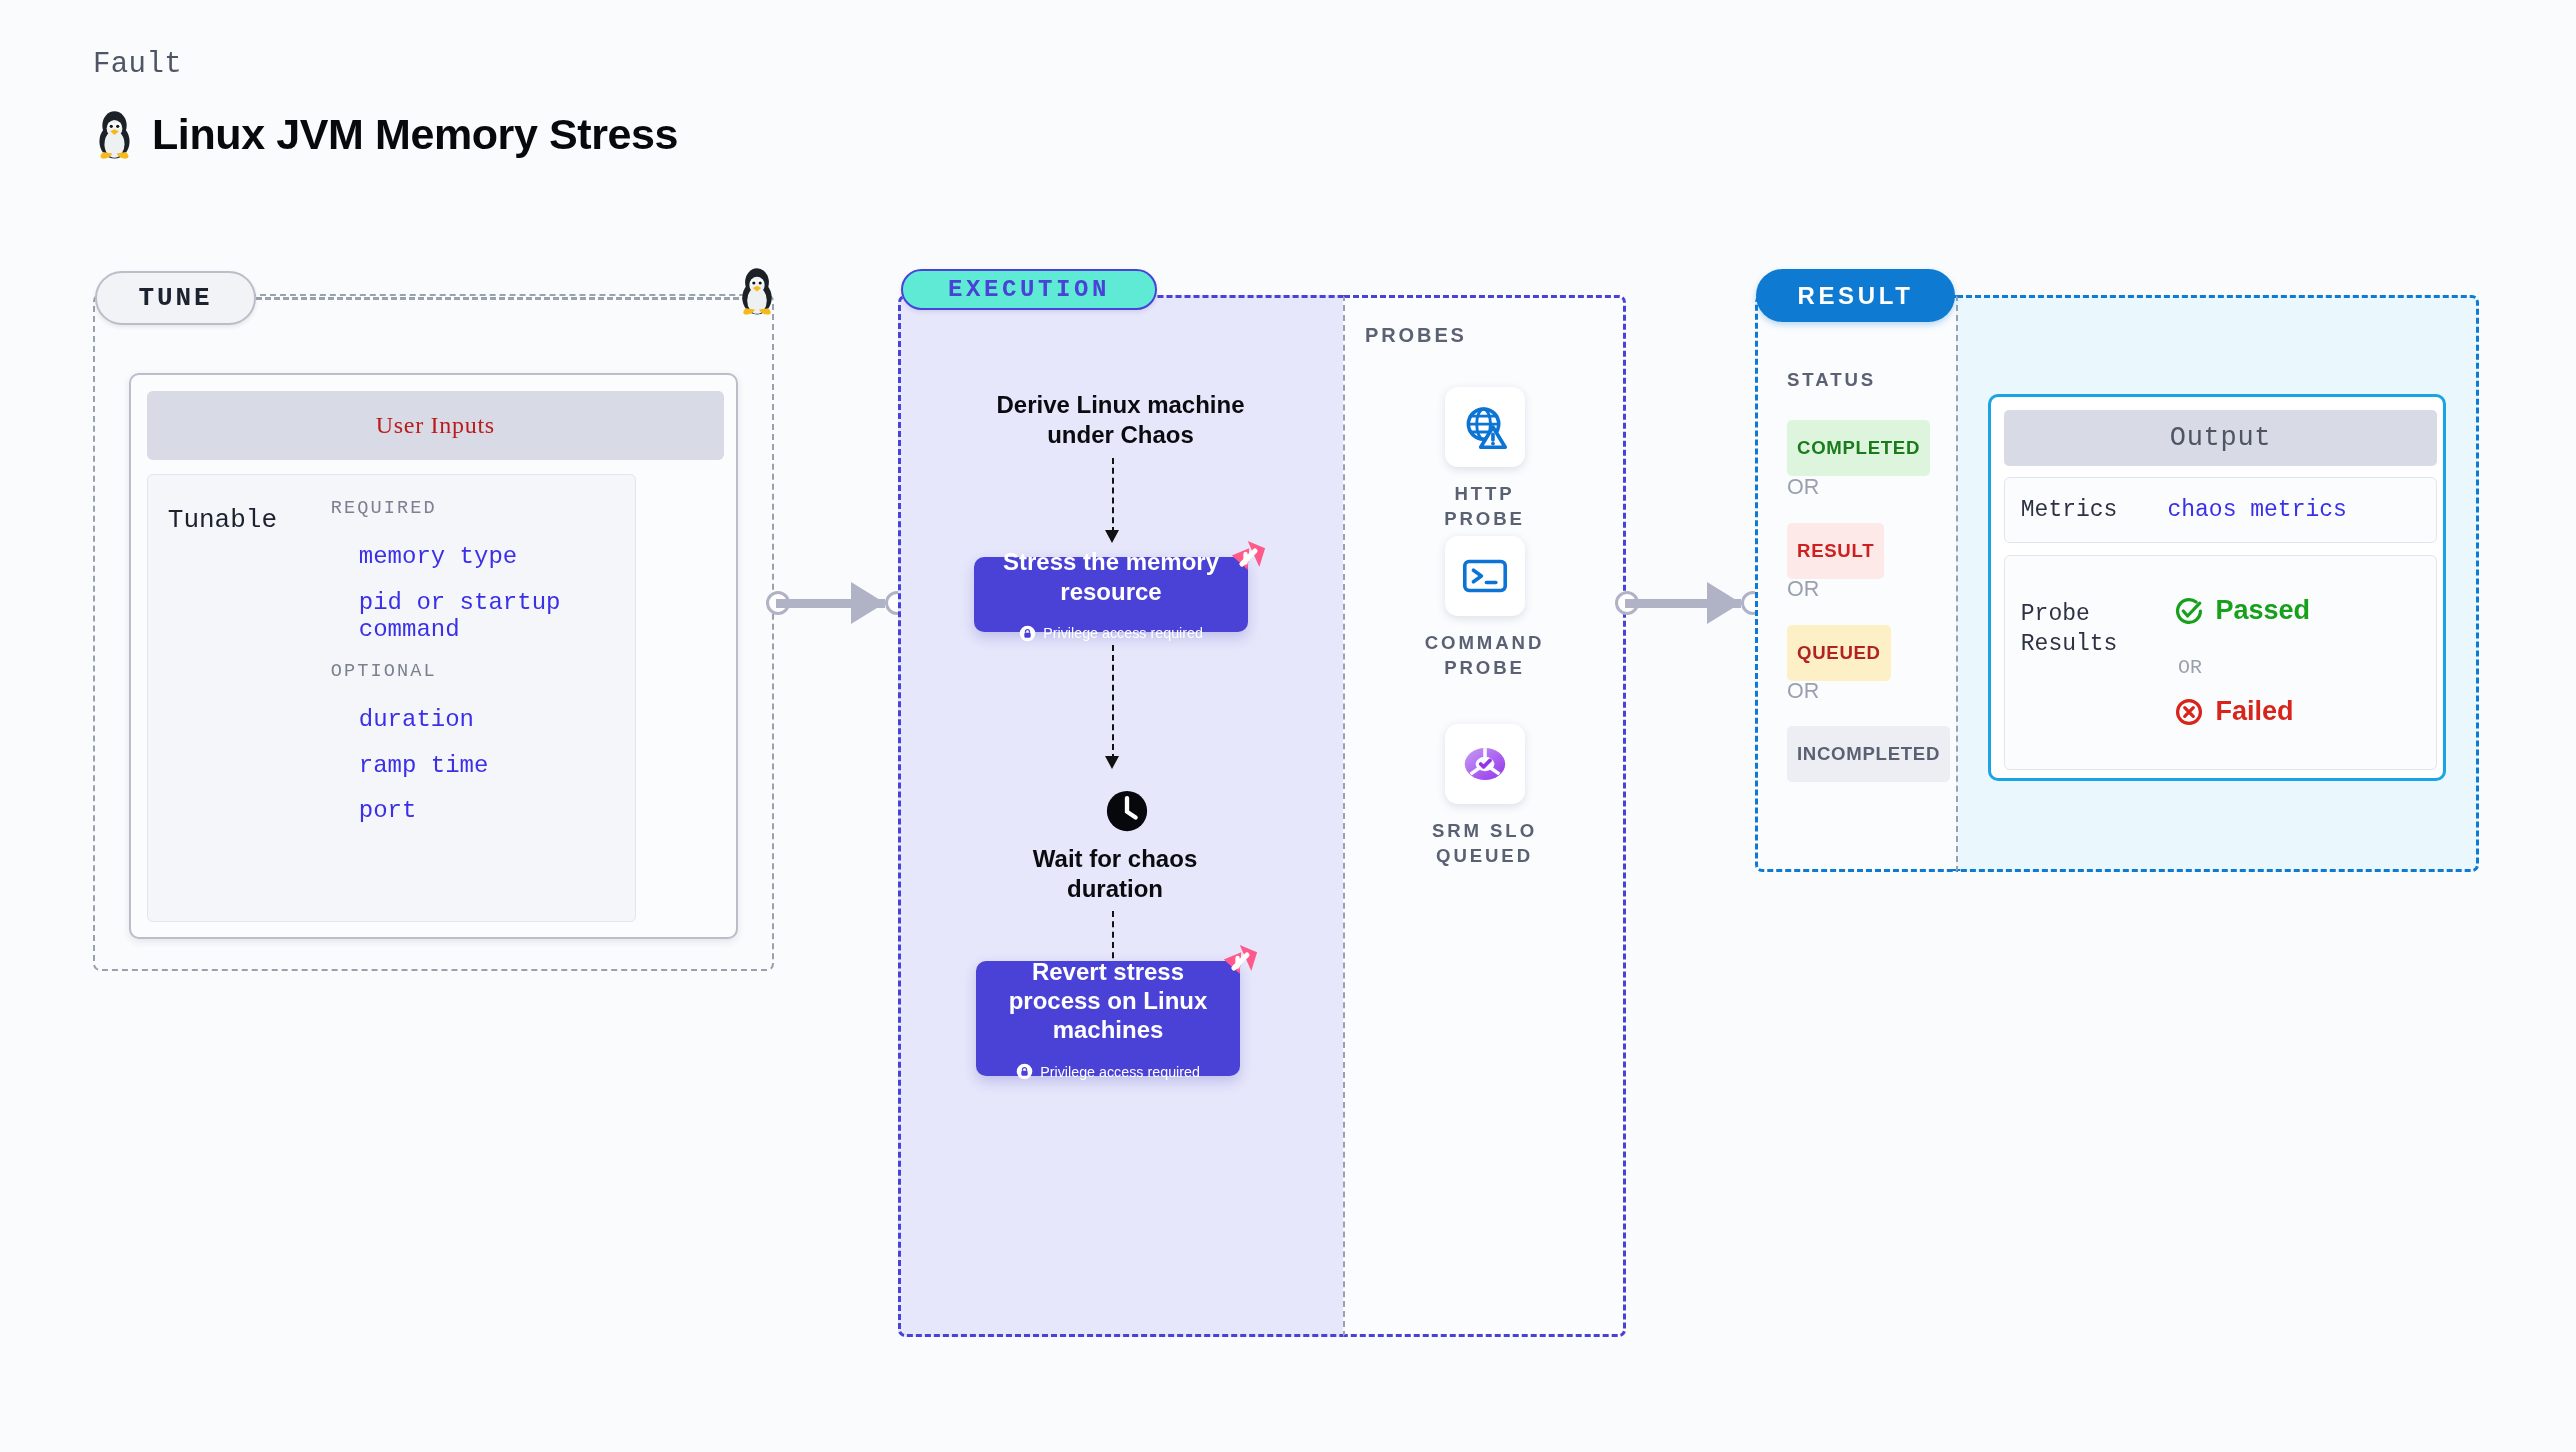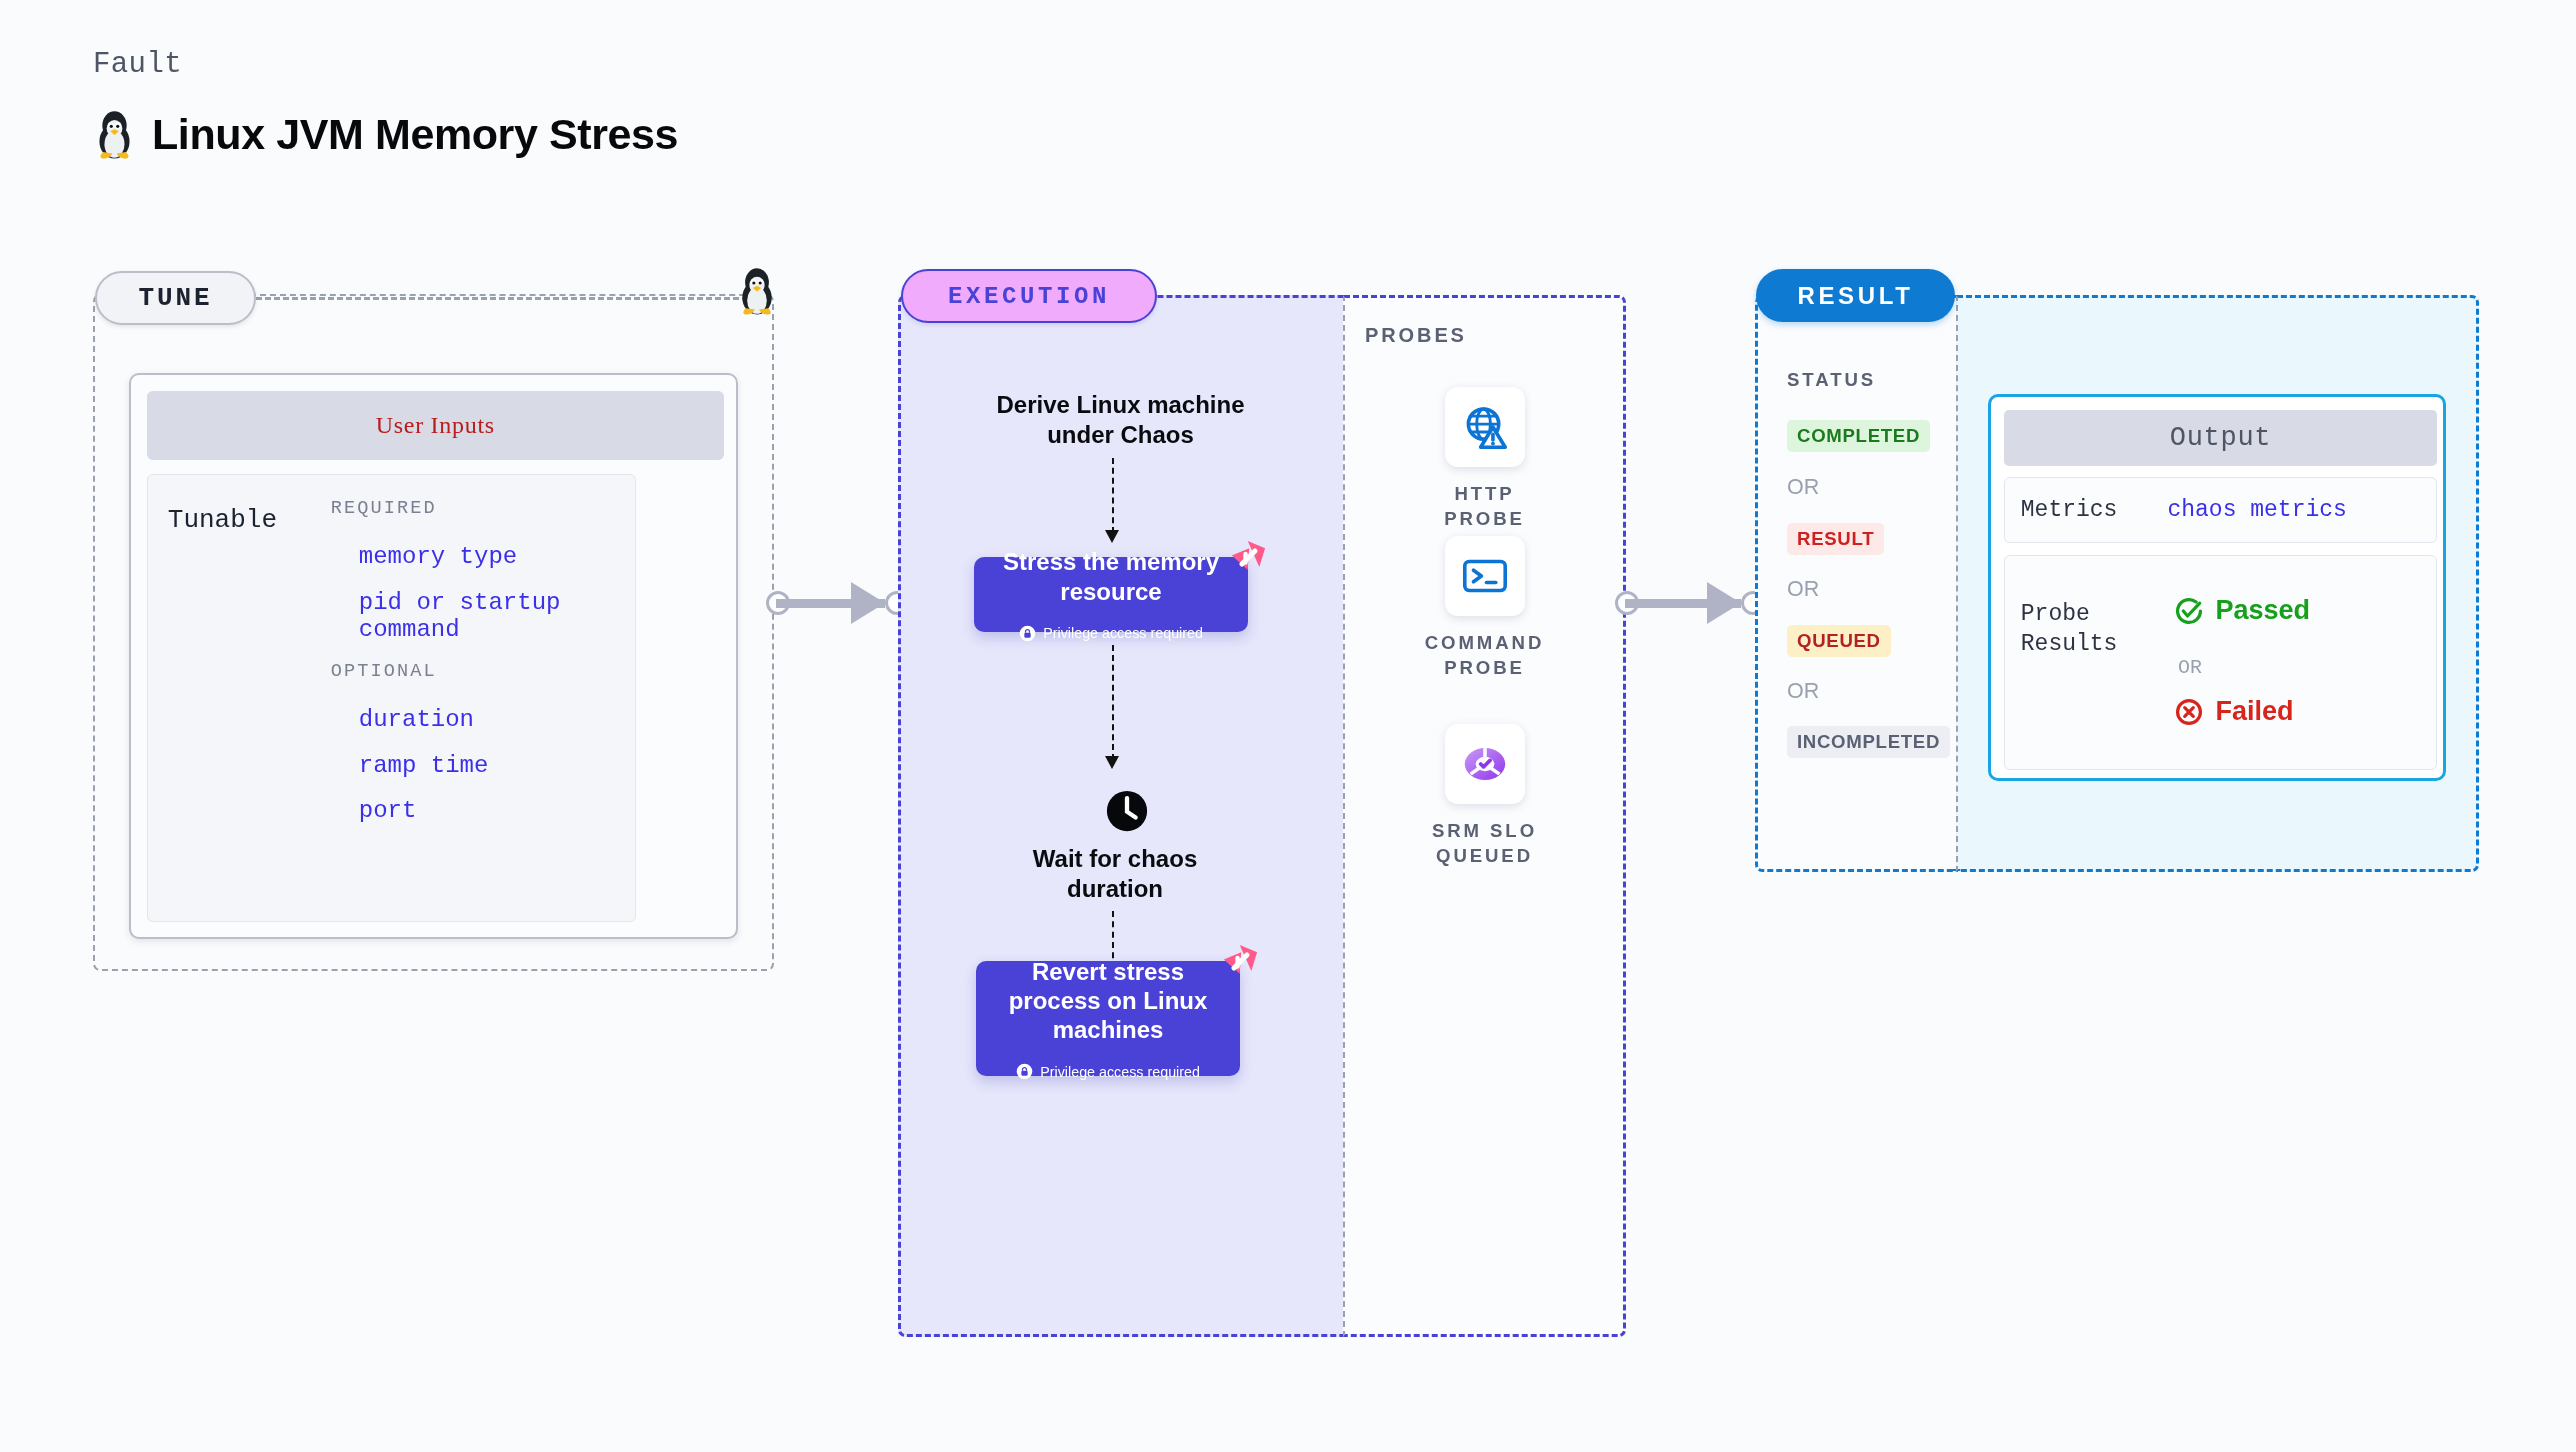--- a/index.html
+++ b/index.html
@@ -46,22 +46,22 @@
   .tunable-item{font-family:"Liberation Mono",monospace;font-size:24px;color:#3b30e8;margin-left:28px;}
   .sp-a{height:24px;}.sp-b{height:18.6px;}
 
   
   #exec-panel{left:898px;top:295px;width:446px;height:1042px;
       border:3.6px dashed #4a42d6;border-right:none;background:#e6e7fb;
       border-top-right-radius:0;border-bottom-right-radius:0;}
   #probes-panel{left:1343px;top:295px;width:283px;height:1042px;
       border:3.6px dashed #4a42d6;border-left:2.1px dashed #9aa1ae;background:#fbfcfe;
       border-top-left-radius:0;border-bottom-left-radius:0;}
-  #exec-pill{left:901px;top:269px;width:256px;height:54px;
-      border:2.9px solid #4a42d6;background:#f0abfc;box-shadow:0 2.1px 4.3px rgba(40,40,120,.12);}
+  #exec-pill{left:901px;top:269px;width:256px;height:41px;
+      border:2.9px solid #4a42d6;background:#5eead4;box-shadow:0 2.1px 4.3px rgba(40,40,120,.12);}
   #exec-pill .pill-label{font-size:24px;color:#4a42d6;letter-spacing:3.6px;}
   #probes-title{position:absolute;left:1365px;top:324px;font-size:20px;font-weight:bold;
       color:#5a6173;letter-spacing:2.9px;}
 
   .flow-text{position:absolute;text-align:center;font-size:24px;font-weight:bold;color:#0a0b0f;line-height:1.25;}
   .vdash{position:absolute;border-left:2.9px dashed #111;}
   .arrowhead{position:absolute;width:0;height:0;border-left:7.9px solid transparent;
       border-right:7.9px solid transparent;border-top:13px solid #111;}
 
   .node{position:absolute;box-sizing:border-box;background:#4a42d6;border-radius:10px;
@@ -86,21 +86,21 @@
       border-top-right-radius:0;border-bottom-right-radius:0;}
   #output-panel{left:1956px;top:295px;width:523px;height:577px;
       border:3.6px dashed #0e7ad1;border-left:2.1px dashed #9aa1ae;background:#eaf8fe;
       border-top-left-radius:0;border-bottom-left-radius:0;}
   #result-pill{left:1756px;top:269px;width:199px;height:53px;background:#0e7ad1;
       box-shadow:0 2.9px 6.4px rgba(14,122,209,.28);}
   #result-pill .pill-label{font-family:"Liberation Sans",sans-serif;font-size:24px;color:#fff;letter-spacing:3.6px;}
   #status-title{position:absolute;left:1787px;top:369px;font-size:18.6px;font-weight:bold;
       color:#5a6173;letter-spacing:2.9px;}
   .badge{position:absolute;left:1787px;border-radius:5px;display:flex;align-items:center;
-      justify-content:center;font-size:18.6px;font-weight:bold;letter-spacing:0.7px;padding:4px 10px;height:24px;}
+      justify-content:center;font-size:18.6px;font-weight:bold;letter-spacing:0.7px;padding:16px 10px;height:24px;}
   .orword{position:absolute;left:1787px;font-size:21.5px;color:#9aa1ae;}
 
   #output-card{position:absolute;left:1988px;top:394px;width:458px;height:387px;
       box-sizing:border-box;border:3.6px solid #19a5e3;border-radius:10px;background:#fff;}
   #output-head{position:absolute;left:13px;top:13px;width:433px;height:56px;background:#d8dae6;
       border-radius:5px;display:flex;align-items:center;justify-content:center;}
   #output-head span{font-family:"Liberation Mono",monospace;font-size:27px;color:#4e5565;letter-spacing:0.7px;}
   #metrics-row{position:absolute;left:13px;top:80px;width:433px;height:66px;box-sizing:border-box;
       border:1.4px solid #e2e5ec;border-radius:5.7px;background:#fbfcfe;display:flex;align-items:center;}
   #metrics-key{margin-left:15.8px;font-family:"Liberation Mono",monospace;font-size:23px;color:#2d3342;}

